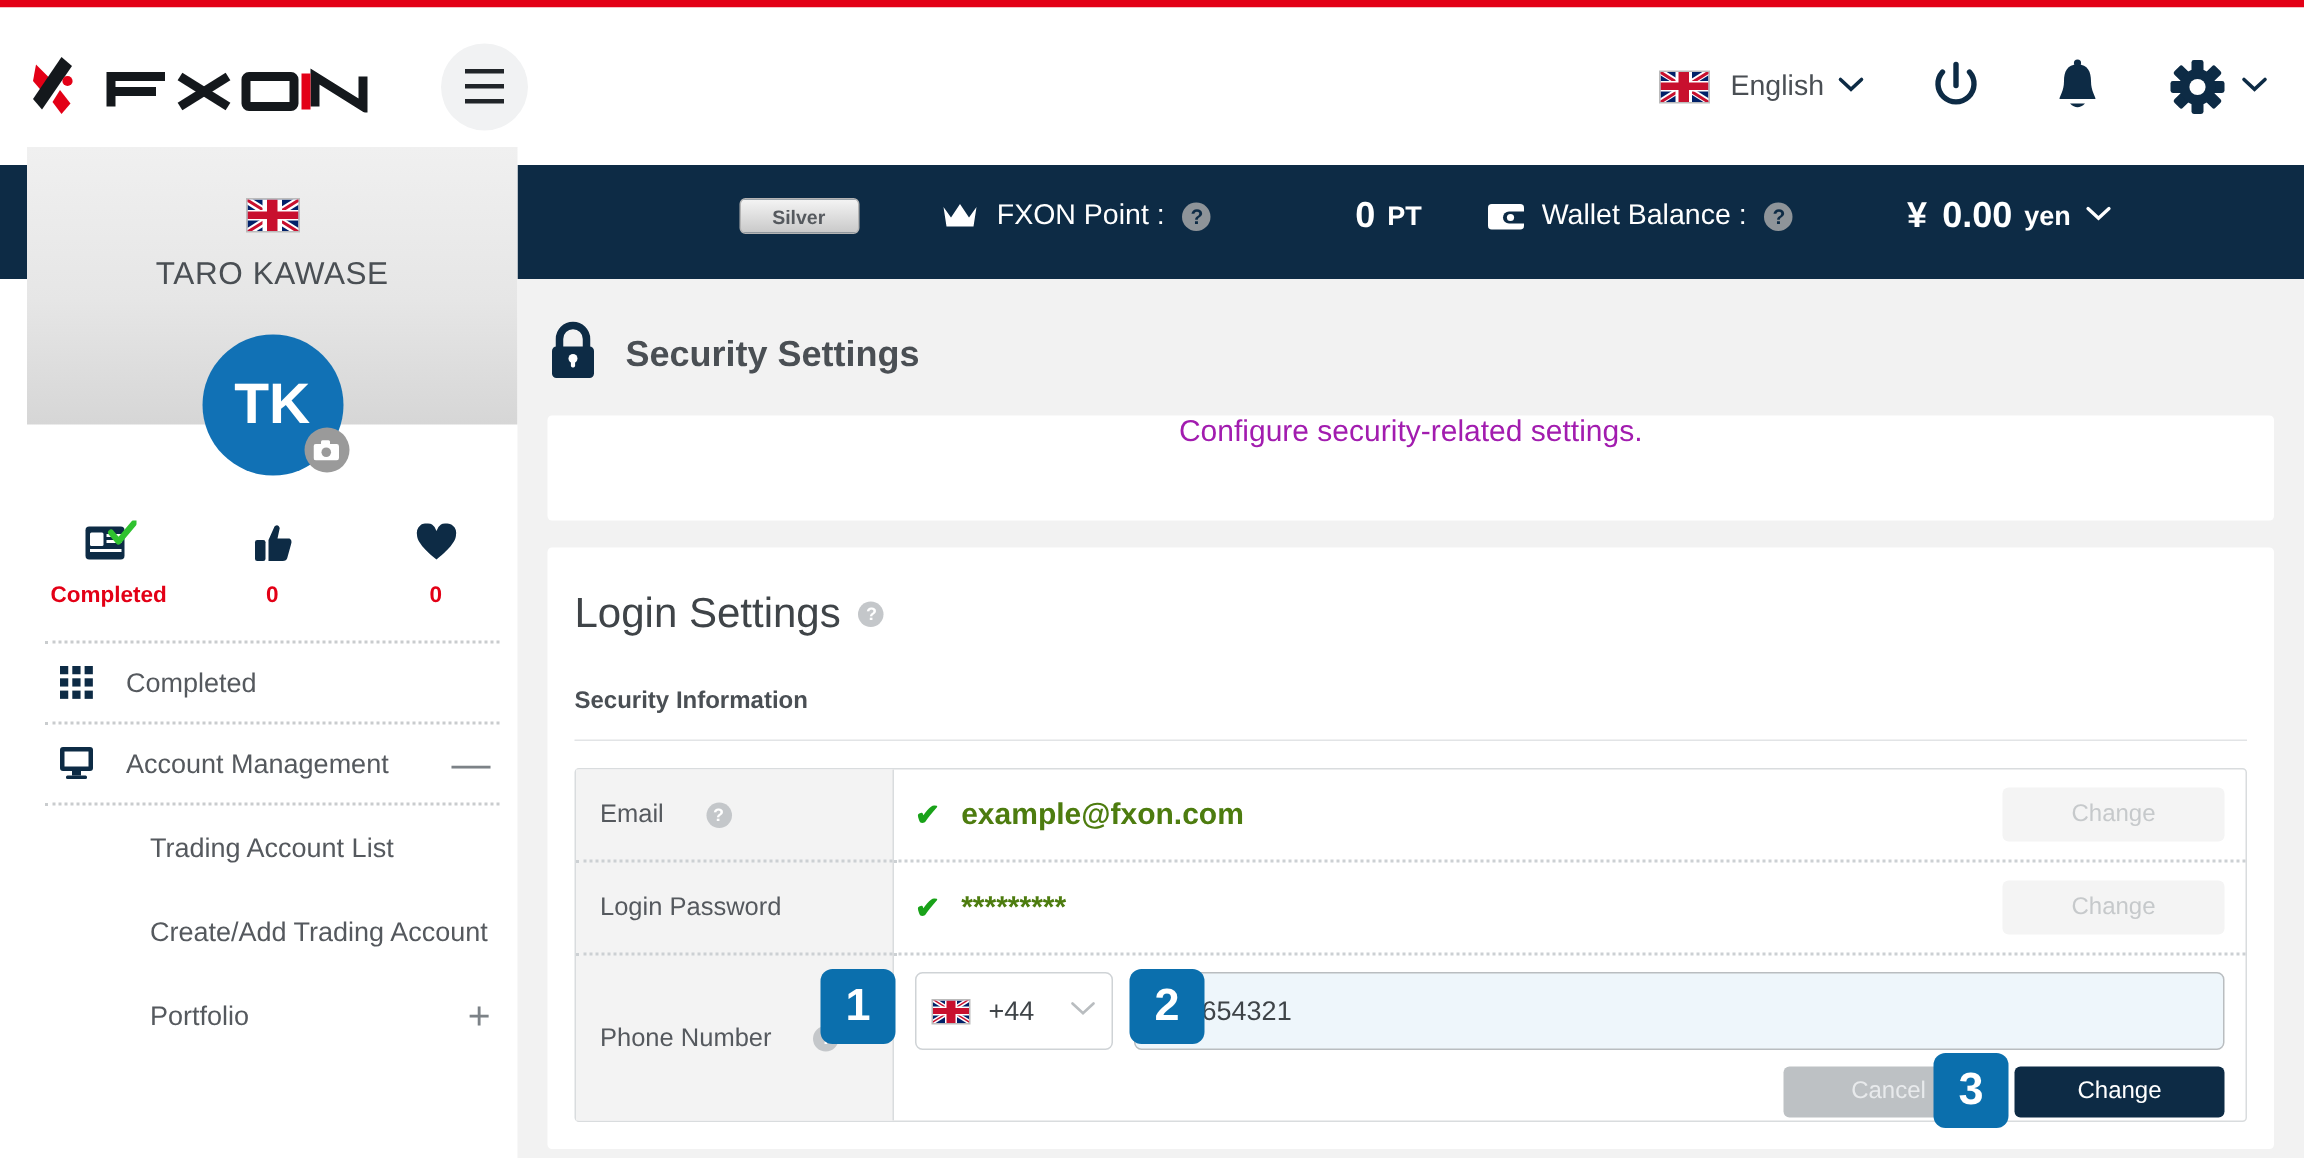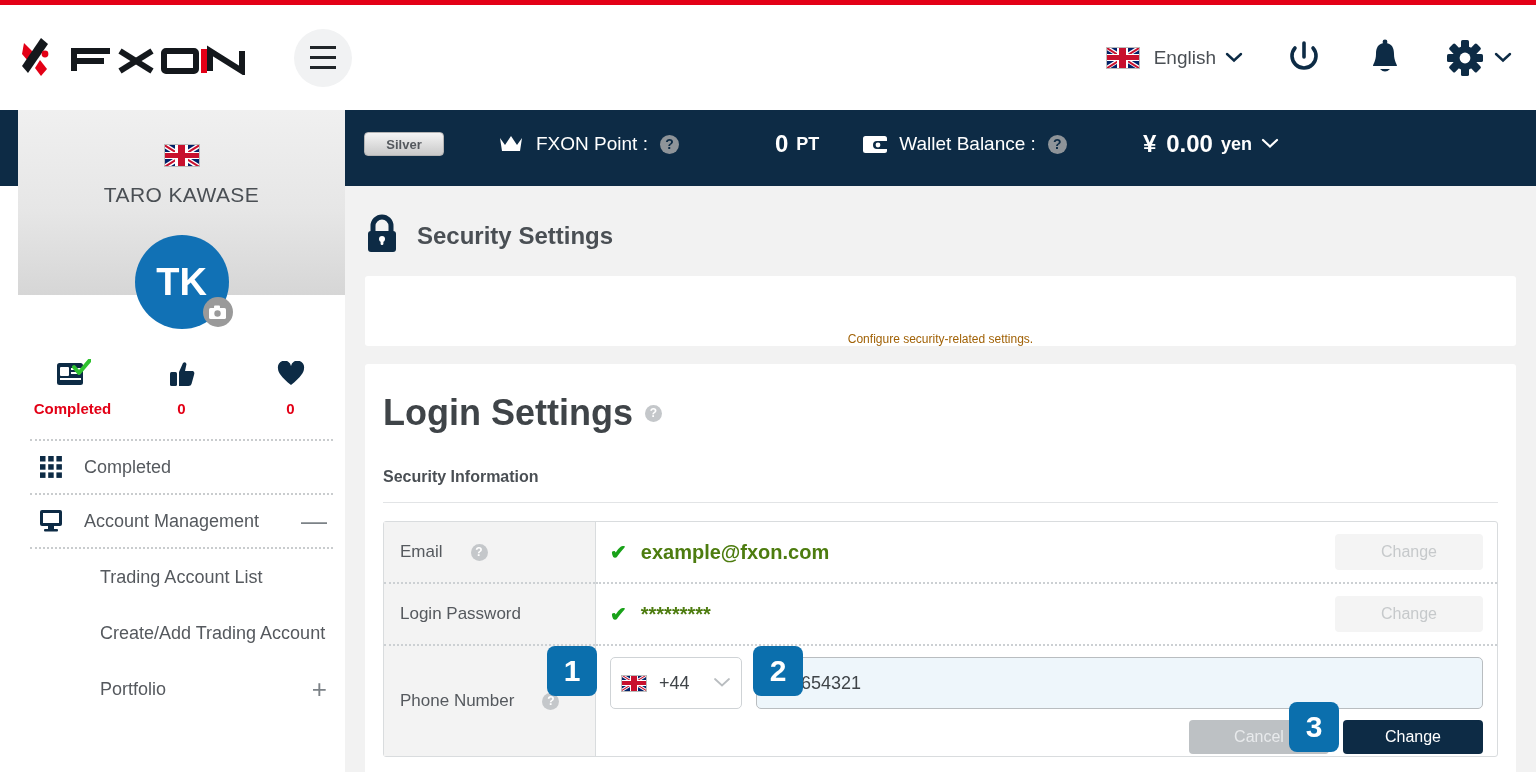--- a/index.html
+++ b/index.html
@@ -65,21 +65,21 @@
   .flag-uk .cr-v { position:absolute; left:39%; top:0; width:22%; height:100%; background:#C8102E; }
 
   .lang-label {
     margin-left: 14px; font-size: 19px; color: #4a4f54;
   }
   .chev { margin-left: 9px; color: #0f2b46; }
   .hdr-icon { margin-left: 40px; display:flex; align-items:center; cursor:pointer; }
 
   
   .sidebar {
-    position: absolute; left: 18px; top: 110px; width: 327px; height: 662px;
+    position: absolute; left: 18px; top: 98px; width: 327px; height: 662px;
     background: #ffffff;
   }
   .sidebar-top {
     height: 185px;
     background: linear-gradient(180deg,#f0f0f0 0%, #e6e6e6 55%, #d6d6d6 100%);
     position: relative;
     text-align: center;
   }
   .sb-flag { padding-top: 34px; display:flex; justify-content:center; }
   .sb-name {
@@ -119,21 +119,21 @@
   }
   .nav-sub .expand { margin-left:auto; color:#7c8287; font-size:26px; line-height:1; }
 
   
   .statusbar {
     position: absolute; left: 0; top: 110px; width: 1536px; height: 76px;
     background: #0d2b45;
   }
   .statusbar .inner {
     margin-left: 344px; height: 68px; display: flex; align-items: center;
-    padding-left: 20px; color: #ffffff;
+    padding-left: 20px; color: #ffffff; justify-content: center;
   }
   .tier-badge {
     width: 80px; height: 24px; border-radius: 4px;
     background: linear-gradient(180deg,#f4f4f4,#c9c9c9);
     color: #55595e; font-size: 13px; font-weight: bold;
     display:flex; align-items:center; justify-content:center;
     border: 1px solid #b4b4b4;
   }
   .sb-grp { display:flex; align-items:center; margin-left: 54px; }
   .sb-lbl { font-size: 19px; margin-left: 12px; }
@@ -154,26 +154,26 @@
   }
   .page-title-row {
     display:flex; align-items:center; padding: 28px 0 0 20px;
   }
   .page-title { font-size: 24px; font-weight: bold; color: #4a4f54; margin-left: 18px; }
 
   .card {
     background: #ffffff; margin: 18px 20px 0 20px; border-radius: 3px;
   }
   .card.desc {
-    height: 70px; display:flex; align-items:flex-end; justify-content:center;
-    font-size: 12px; color: #a16207;
+    height: 70px; display:flex; align-items:flex-start; justify-content:center;
+    font-size: 20px; color: #a21caf;
   }
   .card.settings { padding: 28px 18px 18px 18px; }
   .sect-title-row { display:flex; align-items:center; }
-  .sect-title { font-size: 36px; font-weight: bold; color: #3f4448; }
+  .sect-title { font-size: 28px; font-weight: normal; color: #3f4448; }
   .help-grey {
     display:inline-flex; align-items:center; justify-content:center;
     width: 17px; height: 17px; border-radius:50%;
     background:#c4c7ca; color:#fff; font-size:12px; font-weight:bold;
     margin-left: 12px; cursor:pointer;
   }
   .subsect { margin-top: 34px; font-size: 16px; font-weight: bold; color: #4a4f54; }
   .rule { border-top: 1px solid #e2e4e6; margin-top: 16px; }
 
   .table {

